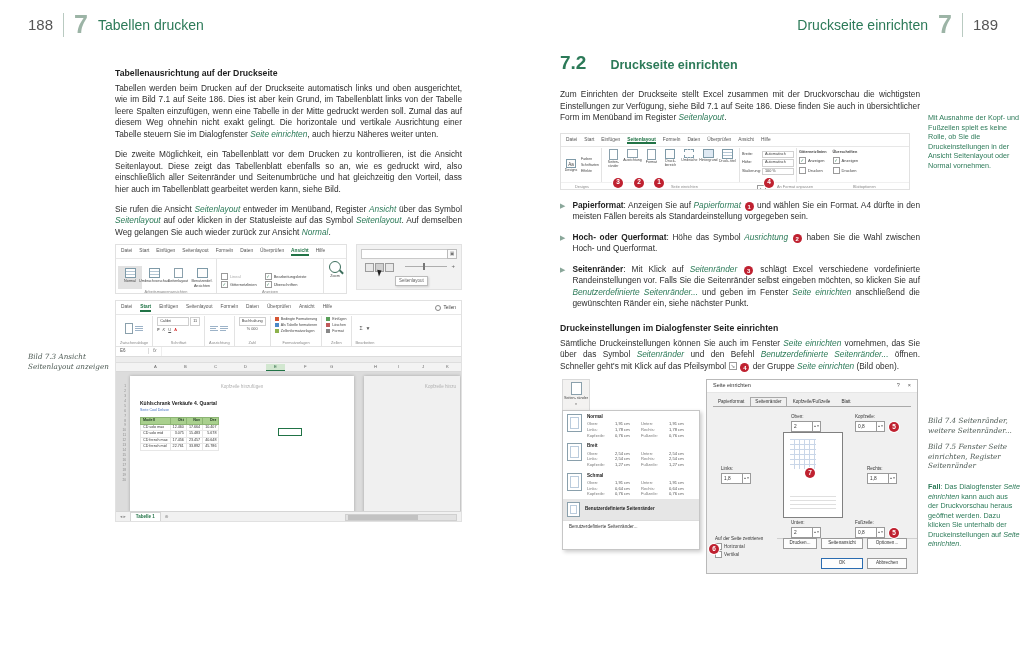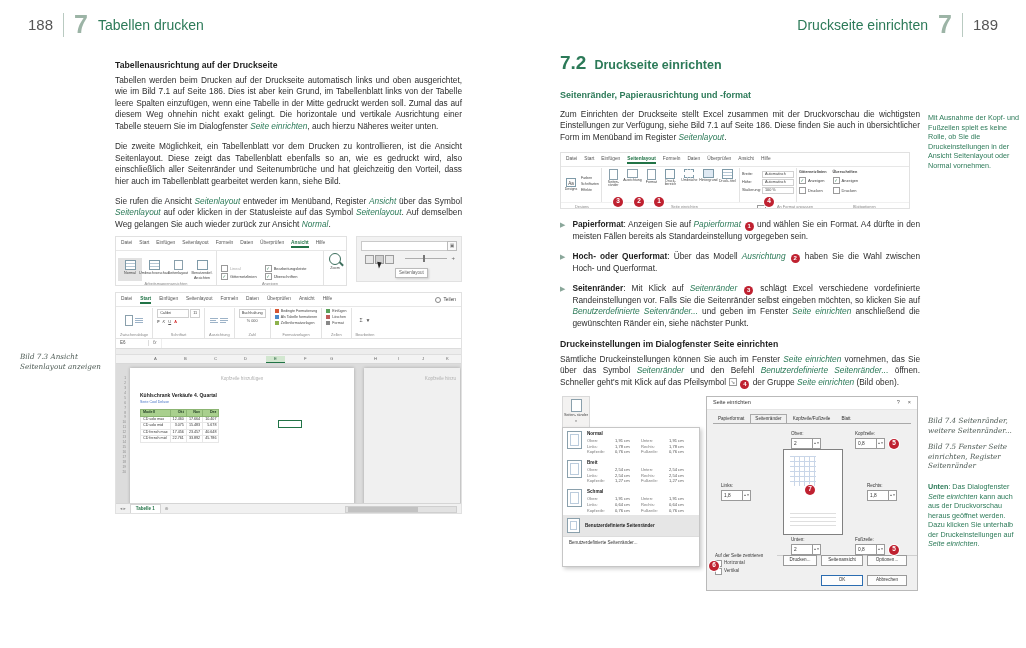--- a/index.html
+++ b/index.html
@@ -8,23 +8,23 @@
   
   .hdr{position:absolute;top:12px;display:flex;align-items:center;gap:10px}
   .hdr .pg{font-size:15px;color:#555}
   .hdr .bar{width:1px;height:24px;background:#b9cac1}
   .hdr .ch{font-size:25px;font-weight:bold;color:#9cb4a6;line-height:1}
   .hdr .ti{font-size:14px;color:#2c7a58}
 
   
   .col{position:absolute;font-size:8.3px;line-height:1.38;text-align:justify;color:#2e2e2e}
   .col p{margin:0 0 9px}
-  h4{font-size:8.7px;margin:4px 0 4px;color:#1f1f1f}
+  h4{font-size:8.7px;margin:12px 0 4px;color:#1f1f1f}
   h4.green{color:#2c7a58}
-  .sec-head{display:flex;align-items:baseline;gap:8px;margin:0 0 13px}
+  .sec-head{display:flex;align-items:baseline;gap:24px;margin:0 0 13px}
   .sec-no{font-size:19px;font-weight:bold;color:#2c7a58}
   .sec-ti{font-size:12.5px;font-weight:bold;color:#2c7a58}
   .seg-p{}
   .seg-em{color:#2c7a58;font-style:italic}
   .seg-b{font-weight:bold;color:#1f1f1f}
   .seg-i{font-style:italic}
   .seg-badge{display:inline-flex;align-items:center;justify-content:center;width:9px;height:9px;border-radius:50%;background:#bf2130;color:#fff;font-size:6px;font-weight:bold;vertical-align:-1px;margin:0 1px}
   .seg-launcher{font-size:5.5px;border:1px solid #999;color:#666;padding:0 1px;vertical-align:1px}
   .bullet{display:flex;gap:7px;margin:0 0 9px}
   .bullet .mk{color:#8aa79a;font-size:7px;line-height:11px;flex:0 0 auto}
@@ -164,21 +164,21 @@
   <span class="ti">Tabellen drucken</span>
 </div>
 
 <div class="hdr" style="right:28px">
   <span class="ti">Druckseite einrichten</span>
   <span class="ch">7</span>
   <span class="bar"></span>
   <span class="pg">189</span>
 </div>
 
-<div class="mnote cap" style="left:20px;top:352px;width:86px">Bild 7.3 Ansicht Seitenlayout anzeigen</div>
+<div class="mnote cap" style="left:28px;top:352px;width:86px">Bild 7.3 Ansicht Seitenlayout anzeigen</div>
 
 <div class="col" style="left:115px;top:55px;width:347px">
   <h4>Tabellenausrichtung auf der Druckseite</h4>
   <p><span class="seg-p">Tabellen werden beim Drucken auf der Druckseite automatisch links und oben ausgerichtet, wie im Bild 7.1 auf Seite 186. Dies ist aber kein Grund, im Tabellenblatt links von der Tabelle leere Spalten einzufügen, wenn eine Tabelle in der Mitte gedruckt werden soll. Zumal das auf diesem Weg ohnehin nicht exakt gelingt. Die horizontale und vertikale Ausrichtung einer Tabelle steuern Sie im Dialogfenster </span><span class="seg-em">Seite einrichten</span><span class="seg-p">, auch hierzu Näheres weiter unten.</span></p>
   <p><span class="seg-p">Die zweite Möglichkeit, ein Tabellenblatt vor dem Drucken zu kontrollieren, ist die Ansicht Seitenlayout. Diese zeigt das Tabellenblatt ebenfalls so an, wie es gedruckt wird, also einschließlich aller Seitenränder und Seitenumbrüche und hat gleichzeitig den Vorteil, dass hier auch im Tabellenblatt gearbeitet werden kann, siehe Bild.</span></p>
   <p style="margin-bottom:6px"><span class="seg-p">Sie rufen die Ansicht </span><span class="seg-em">Seitenlayout</span><span class="seg-p"> entweder im Menüband, Register </span><span class="seg-em">Ansicht</span><span class="seg-p"> über das Symbol </span><span class="seg-em">Seitenlayout</span><span class="seg-p"> auf oder klicken in der Statusleiste auf das Symbol </span><span class="seg-em">Seitenlayout</span><span class="seg-p">. Auf demselben Weg gelangen Sie auch wieder zurück zur Ansicht </span><span class="seg-em">Normal</span><span class="seg-p">.</span></p>
 
   <div style="display:flex;gap:9px;margin-bottom:6px">
     <div class="shot fig-a">
       <div class="rtabs">
@@ -474,21 +474,20 @@
         </span>
     </div>
   </div>
 </div>
 
 <div class="col" style="left:560px;top:50px;width:360px">
   <div class="sec-head">
     <span class="sec-no">7.2</span>
     <span class="sec-ti">Druckseite einrichten</span>
   </div>
-  <h4 class="green" style="font-size:9px;margin:0 0 7px">Seitenränder, Papierausrichtung und -format</h4>
   <p><span class="seg-p">Zum Einrichten der Druckseite stellt Excel zusammen mit der Druckvorschau die wichtigsten Einstellungen zur Verfügung, siehe Bild 7.1 auf Seite 186. Diese finden Sie auch in übersichtlicher Form im Menüband im Register </span><span class="seg-em">Seitenlayout</span><span class="seg-p">.</span></p>
 
   <div class="shot fig-d" style="margin:2px 0 10px">
     <div class="rtabs">
         <span class="rtab">Datei</span>
         <span class="rtab">Start</span>
         <span class="rtab">Einfügen</span>
         <span class="rtab sel">Seitenlayout</span>
         <span class="rtab">Formeln</span>
         <span class="rtab">Daten</span>
@@ -592,21 +591,21 @@
     <div class="fbadge" style="left:93px;top:44px">1</div>
     <div class="fbadge" style="left:203px;top:44px">4</div>
   </div>
 
   <div class="bullet">
       <span class="mk">▶</span>
       <div class="bt"><span class="seg-b">Papierformat</span><span class="seg-p">: Anzeigen Sie auf </span><span class="seg-em">Papierformat</span><span class="seg-p"> </span><span class="seg-badge">1</span><span class="seg-p"> und wählen Sie ein Format. A4 dürfte in den meisten Fällen bereits als Standardeinstellung vorgegeben sein.</span></div>
     </div>
   <div class="bullet">
       <span class="mk">▶</span>
-      <div class="bt"><span class="seg-b">Hoch- oder Querformat</span><span class="seg-p">: Über das Modell </span><span class="seg-em">Ausrichtung</span><span class="seg-p"> </span><span class="seg-badge">2</span><span class="seg-p"> haben Sie die Wahl zwischen Hoch- und Querformat.</span></div>
+      <div class="bt"><span class="seg-b">Hoch- oder Querformat</span><span class="seg-p">: Höhe das Symbol </span><span class="seg-em">Ausrichtung</span><span class="seg-p"> </span><span class="seg-badge">2</span><span class="seg-p"> haben Sie die Wahl zwischen Hoch- und Querformat.</span></div>
     </div>
   <div class="bullet">
       <span class="mk">▶</span>
       <div class="bt"><span class="seg-b">Seitenränder</span><span class="seg-p">: Mit Klick auf </span><span class="seg-em">Seitenränder</span><span class="seg-p"> </span><span class="seg-badge">3</span><span class="seg-p"> schlägt Excel verschiedene vordefinierte Randeinstellungen vor. Falls Sie die Seitenränder selbst eingeben möchten, so klicken Sie auf </span><span class="seg-em">Benutzerdefinierte Seitenränder...</span><span class="seg-p"> und geben im Fenster </span><span class="seg-em">Seite einrichten</span><span class="seg-p"> anschließend die gewünschten Ränder ein, siehe nächster Punkt.</span></div>
     </div>
 
   <h4>Druckeinstellungen im Dialogfenster Seite einrichten</h4>
   <p style="margin-bottom:7px"><span class="seg-p">Sämtliche Druckeinstellungen können Sie auch im Fenster </span><span class="seg-em">Seite einrichten</span><span class="seg-p"> vornehmen, das Sie über das Symbol </span><span class="seg-em">Seitenränder</span><span class="seg-p"> und den Befehl </span><span class="seg-em">Benutzerdefinierte Seitenränder...</span><span class="seg-p"> öffnen. Schneller geht's mit Klick auf das Pfeilsymbol </span><span class="seg-launcher">↘</span><span class="seg-p"> </span><span class="seg-badge">4</span><span class="seg-p"> der Gruppe </span><span class="seg-em">Seite einrichten</span><span class="seg-p"> (Bild oben).</span></p>
 
   <div style="display:flex;gap:4px;align-items:flex-start">
@@ -768,13 +767,13 @@
       <div class="df-btn" style="left:160px;top:158px;width:40px">Optionen...</div>
       <div class="df-btn def" style="left:114px;top:178px;width:42px">OK</div>
       <div class="df-btn" style="left:160px;top:178px;width:40px">Abbrechen</div>
     </div>
   </div>
 </div>
 
 <div class="mnote teal" style="left:928px;top:113px">Mit Ausnahme der Kopf- und Fußzeilen spielt es keine Rolle, ob Sie die Druckeinstellungen in der Ansicht Seitenlayout oder Normal vornehmen.</div>
 <div class="mnote cap" style="left:928px;top:416px">Bild 7.4 Seitenränder, weitere Seitenränder...</div>
 <div class="mnote cap" style="left:928px;top:442px">Bild 7.5 Fenster Seite einrichten, Register Seitenränder</div>
-<div class="mnote teal tip" style="left:928px;top:482px"><span class="seg-b">Unten</span><span class="seg-p">: Das Dialogfenster </span><span class="seg-i">Seite einrichten</span><span class="seg-p"> kann auch aus der Druckvorschau heraus geöffnet werden. Dazu klicken Sie unterhalb der Druckeinstellungen auf </span><span class="seg-i">Seite einrichten</span><span class="seg-p">.</span></div>
+<div class="mnote teal tip" style="left:928px;top:482px"><span class="seg-b">Fall</span><span class="seg-p">: Das Dialogfenster </span><span class="seg-i">Seite einrichten</span><span class="seg-p"> kann auch aus der Druckvorschau heraus geöffnet werden. Dazu klicken Sie unterhalb der Druckeinstellungen auf </span><span class="seg-i">Seite einrichten</span><span class="seg-p">.</span></div>
 
 </body></html>

